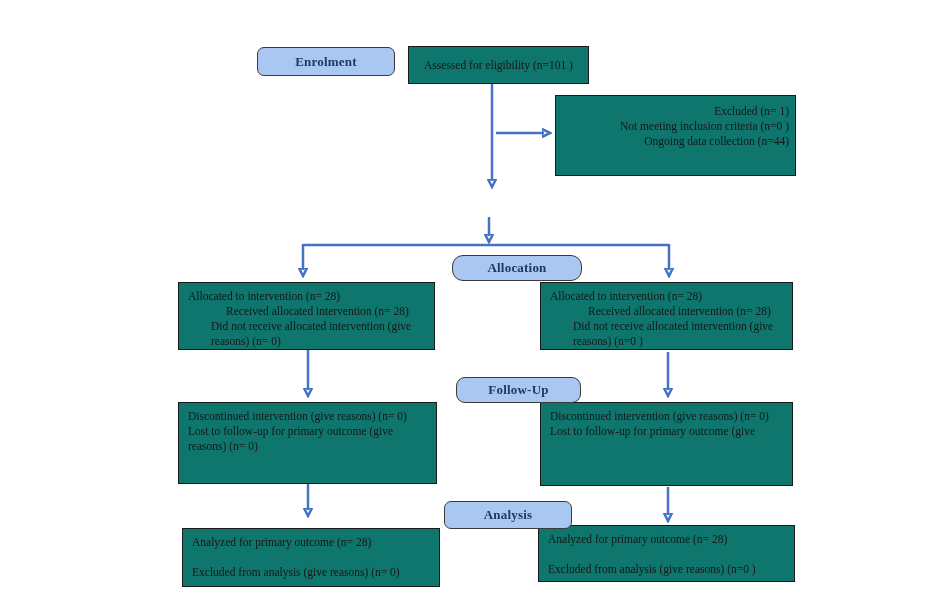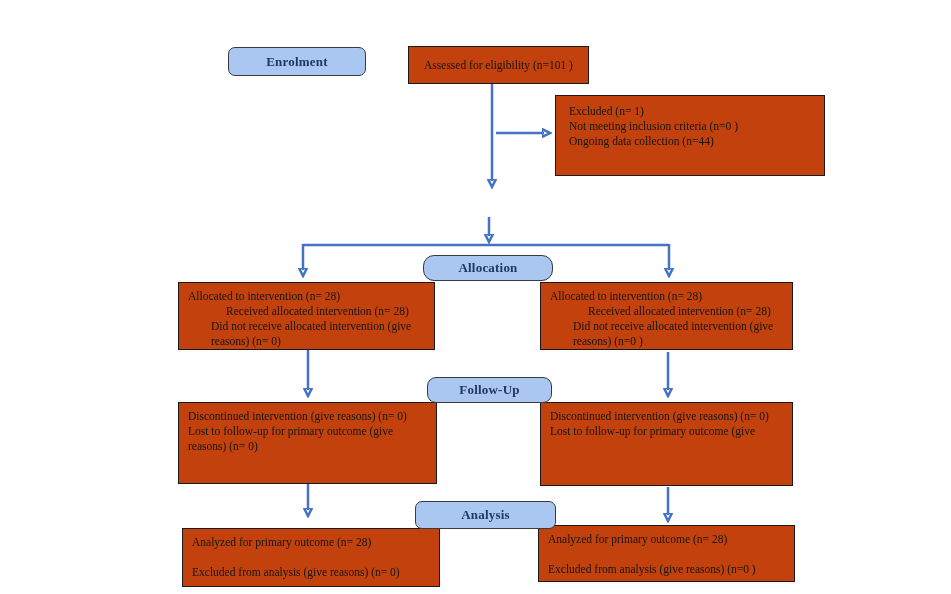--- a/index.html
+++ b/index.html
@@ -22,21 +22,21 @@
     position: absolute;
     left: 0; top: 0;
     width: 951px; height: 594px;
     z-index: 0;
   }
   .connector-layer path { stroke: var(--arrow-blue); stroke-width: 2.5; fill: none; }
   .arrowhead { fill: var(--arrow-blue); }
 
   .box {
     position: absolute;
-    background: #c2410c;
+    background: #0f766e;
     border: 1.5px solid var(--box-border);
     box-sizing: border-box;
     z-index: 1;
     font-size: 11.5px;
     line-height: 15px;
     color: #161616;
   }
   .box.center {
     display: flex;
     align-items: center;
@@ -50,39 +50,40 @@
     border-radius: 7px;
     box-sizing: border-box;
     z-index: 2;
     display: flex;
     align-items: center;
     justify-content: center;
     color: var(--label-text);
     font-size: 13px;
     font-weight: 600;
     letter-spacing: 0.2px;
+    margin-left: 29px;
   }
   .pad { padding: 6px 6px 0 9px; }
   .excluded-pad { padding: 8px 6px 0 13px; }
   .indent-1 { padding-left: 38px; }
   .indent-2 { padding-left: 23px; }
   .gap-top { margin-top: 15px; }
 
   
   #enrolment-label  { left: 228px; top: 47px;  width: 138px; height: 29px; }
   #assessed-box     { left: 408px; top: 46px;  width: 181px; height: 38px; }
-  #excluded-box     { left: 555px; top: 95px;  width: 270px; height: 81px; }
+  #excluded-box     { left: 555px; top: 95px;  width: 241px; height: 81px; text-align: right; }
   #randomized-box   { left: 415px; top: 187px; width: 148px; height: 30px; }
   #allocation-label { left: 423px; top: 255px; width: 130px; height: 26px; border-radius: 11px; }
   #alloc-left-box   { left: 178px; top: 282px; width: 257px; height: 68px; }
   #alloc-right-box  { left: 540px; top: 282px; width: 253px; height: 68px; }
   #followup-label   { left: 427px; top: 377px; width: 125px; height: 26px; border-radius: 9px; }
   #fu-left-box      { left: 178px; top: 402px; width: 259px; height: 82px; }
   #fu-right-box     { left: 540px; top: 402px; width: 253px; height: 84px; }
-  #analysis-label   { left: 415px; top: 501px; width: 141px; height: 28px; }
+  #analysis-label   { left: 415px; top: 501px; width: 128px; height: 28px; }
   #an-left-box      { left: 182px; top: 528px; width: 258px; height: 59px; }
   #an-right-box     { left: 538px; top: 525px; width: 257px; height: 57px; }
 </style>
 </head>
 <body>
 
 <div class="canvas">
 
   <svg class="connector-layer" viewBox="0 0 951 594" xmlns="http://www.w3.org/2000/svg">
     <defs>

